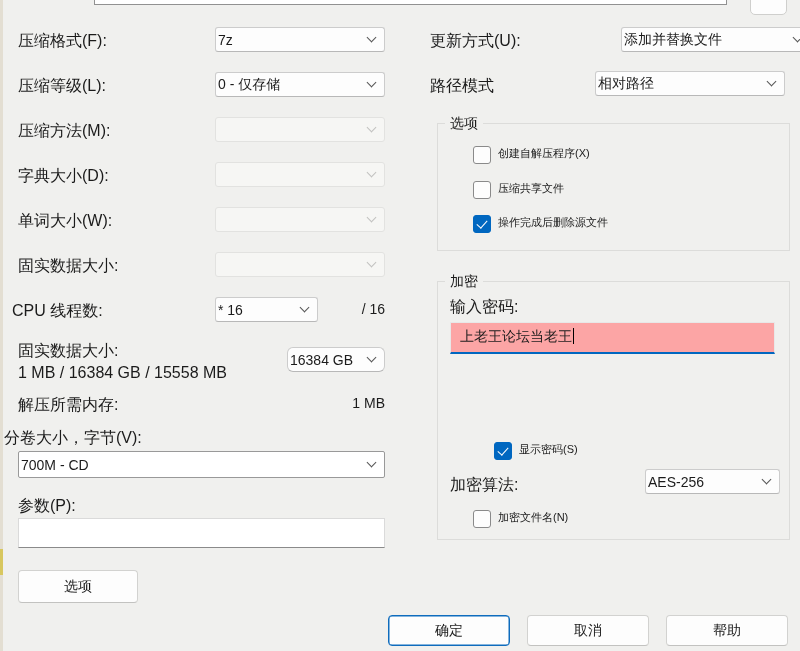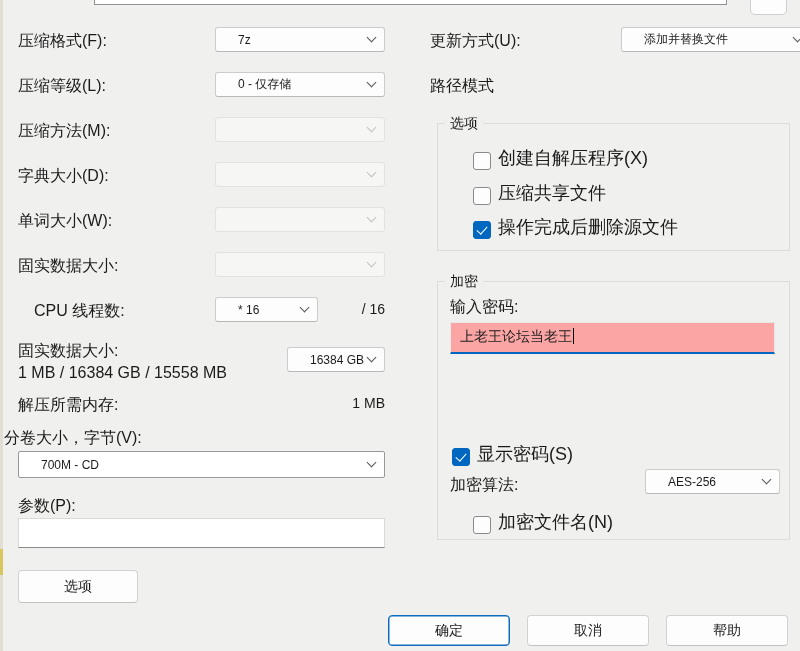--- a/index.html
+++ b/index.html
@@ -4,40 +4,40 @@
 <style>
   * { margin:0; padding:0; box-sizing:border-box; }
   html,body { width:800px; height:651px; overflow:hidden; }
   body { font-family:"Liberation Sans","DejaVu Sans",sans-serif; background:#f0f0ee; }
   #dialog { position:relative; width:800px; height:651px; background:#f0f0ee; overflow:hidden; color:#1b1b1b; }
 
   .lbl { position:absolute; font-size:16px; color:#1b1b1b; white-space:nowrap; }
   .val { position:absolute; font-size:14px; color:#1b1b1b; white-space:nowrap; }
 
   .combo { position:absolute; height:25px; display:flex; align-items:center; justify-content:space-between;
-           padding:0 9px 0 22px; background:#fdfdfd; border:1px solid #cccccc; border-bottom-color:#b8b8b8;
-           border-radius:3px; font-size:12px; cursor:default; }
+           padding:0 9px 0 2px; background:#fdfdfd; border:1px solid #cccccc; border-bottom-color:#b8b8b8;
+           border-radius:3px; font-size:14px; cursor:default; }
   .combo .cval { white-space:nowrap; overflow:hidden; }
   .combo.disabled { background:#f6f6f4; border-color:#e2e2e0; border-bottom-color:#e2e2e0; color:#9a9a9a; }
   .combo.editable { background:#ffffff; border:1px solid #999999; border-radius:2px; }
 
   .chev { width:7px; height:7px; border-right:1.5px solid #565656; border-bottom:1.5px solid #565656;
           transform:rotate(45deg); margin-top:-4px; flex:0 0 auto; }
   .combo.disabled .chev { border-color:#c2c2c0; }
 
   .textinput { position:absolute; background:#ffffff; border:1px solid #dadada; border-bottom:1px solid #8a8a8a;
                font-size:14px; padding:4px 8px; }
   .pwdinput { position:absolute; background:#fca5a5; border:1px solid #e8e8e8; border-bottom:2px solid #0067c0;
               font-size:14px; padding:5px 9px; white-space:nowrap; overflow:hidden; }
   .caret { display:inline-block; width:1px; height:16px; background:#000; margin-left:1px; vertical-align:-3px; }
 
   .groupbox { position:absolute; border:1px solid #dcdcda; }
   .gb-title { position:absolute; top:-9px; left:7px; background:#f0f0ee; padding:0 5px; font-size:14px; }
 
-  .checkrow { position:absolute; display:flex; align-items:flex-end; font-size:18px; cursor:default;padding-left:24px; }
+  .checkrow { position:absolute; display:flex; align-items:flex-start; font-size:11px; cursor:default;padding-left:24px; }
   .cb { width:18px; height:18px; border:1px solid #8a8a8a; border-radius:3px; background:#fdfdfd;
         margin-right:7px; position:relative; flex:0 0 auto; }
   .checkrow.checked .cb { background:#0067c0; border-color:#0067c0; }
   .cb::after { content:""; position:absolute; display:none; left:5px; top:2px; width:5px; height:9px;
                border-right:1.7px solid #fff; border-bottom:1.7px solid #fff; transform:rotate(42deg); }
   .checkrow.checked .cb::after { display:block; }
 
   .btn { position:absolute; background:#fdfdfd; border:1px solid #d2d2d0; border-bottom-color:#c2c2c0;
          border-radius:4px; font-size:14px; display:flex; align-items:center; justify-content:center; cursor:default; }
   .btn.primary { border:1px solid #0f6cbd; box-shadow:inset 0 0 0 0.5px #0f6cbd; }
@@ -89,30 +89,30 @@
     <span class="cval"></span>
     <span class="chev"></span>
   </div>
 
   <div class="lbl" style="left:18px; top:256px;">固实数据大小:</div>
   <div class="combo disabled" style="left:215px; top:252px; width:170px;">
     <span class="cval"></span>
     <span class="chev"></span>
   </div>
 
-  <div class="lbl" style="left:34px; top:301px;">CPU 线程数:</div>
+  <div class="lbl" style="left:12px; top:301px;">CPU 线程数:</div>
   <div class="combo" style="left:215px; top:297px; width:103px;">
     <span class="cval">* 16</span>
     <span class="chev"></span>
   </div>
   <div class="val" style="left:355px; top:301px; width:30px; text-align:right;">/ 16</div>
 
   <div class="lbl" style="left:18px; top:341px;">固实数据大小:</div>
   <div class="lbl" style="left:18px; top:364px;">1 MB / 16384 GB / 15558 MB</div>
-  <div class="combo" style="left:287px; top:347px; width:98px;">
+  <div class="combo" style="left:287px; top:347px; width:98px;border-radius:6px;">
     <span class="cval">16384 GB</span>
     <span class="chev"></span>
   </div>
 
   <div class="lbl" style="left:18px; top:395px;">解压所需内存:</div>
   <div class="val" style="left:285px; top:395px; width:100px; text-align:right;">1 MB</div>
 
   <div class="lbl" style="left:4px; top:428px;">分卷大小，字节(V):</div>
   <div class="combo editable" style="left:18px; top:451px; width:367px; height:27px;">
     <span class="cval">700M - CD</span>
@@ -126,20 +126,24 @@
     <span>选项</span>
   </div>
 
   <div class="lbl" style="left:430px; top:31px;">更新方式(U):</div>
   <div class="combo" style="left:621px; top:27px; width:190px;text-align:center;">
     <span class="cval">添加并替换文件</span>
     <span class="chev"></span>
   </div>
 
   <div class="lbl" style="left:430px; top:76px;">路径模式</div>
+  <div class="combo" style="left:595px; top:71px; width:190px;">
+    <span class="cval">相对路径</span>
+    <span class="chev"></span>
+  </div>
 
   <div class="groupbox" style="left:437px; top:123px; width:353px; height:128px;">
     <span class="gb-title">选项</span>
   </div>
   <div class="checkrow" style="left:449px; top:146px;">
     <span class="cb"></span>
     <span>创建自解压程序(X)</span>
   </div>
   <div class="checkrow" style="left:449px; top:181px;">
     <span class="cb"></span>
@@ -151,21 +155,21 @@
   </div>
 
   <div class="groupbox" style="left:437px; top:281px; width:353px; height:259px;">
     <span class="gb-title">加密</span>
   </div>
   <div class="lbl" style="left:450px; top:297px;">输入密码:</div>
   <div class="pwdinput" style="left:450px; top:322px; width:325px; height:32px;">
     <span>上老王论坛当老王</span><span class="caret"></span>
   </div>
 
-  <div class="checkrow checked" style="left:428px; top:442px;">
+  <div class="checkrow checked" style="left:470px; top:442px;">
     <span class="cb"></span>
     <span>显示密码(S)</span>
   </div>
 
   <div class="lbl" style="left:450px; top:475px;">加密算法:</div>
   <div class="combo" style="left:645px; top:469px; width:135px;">
     <span class="cval">AES-256</span>
     <span class="chev"></span>
   </div>
 

